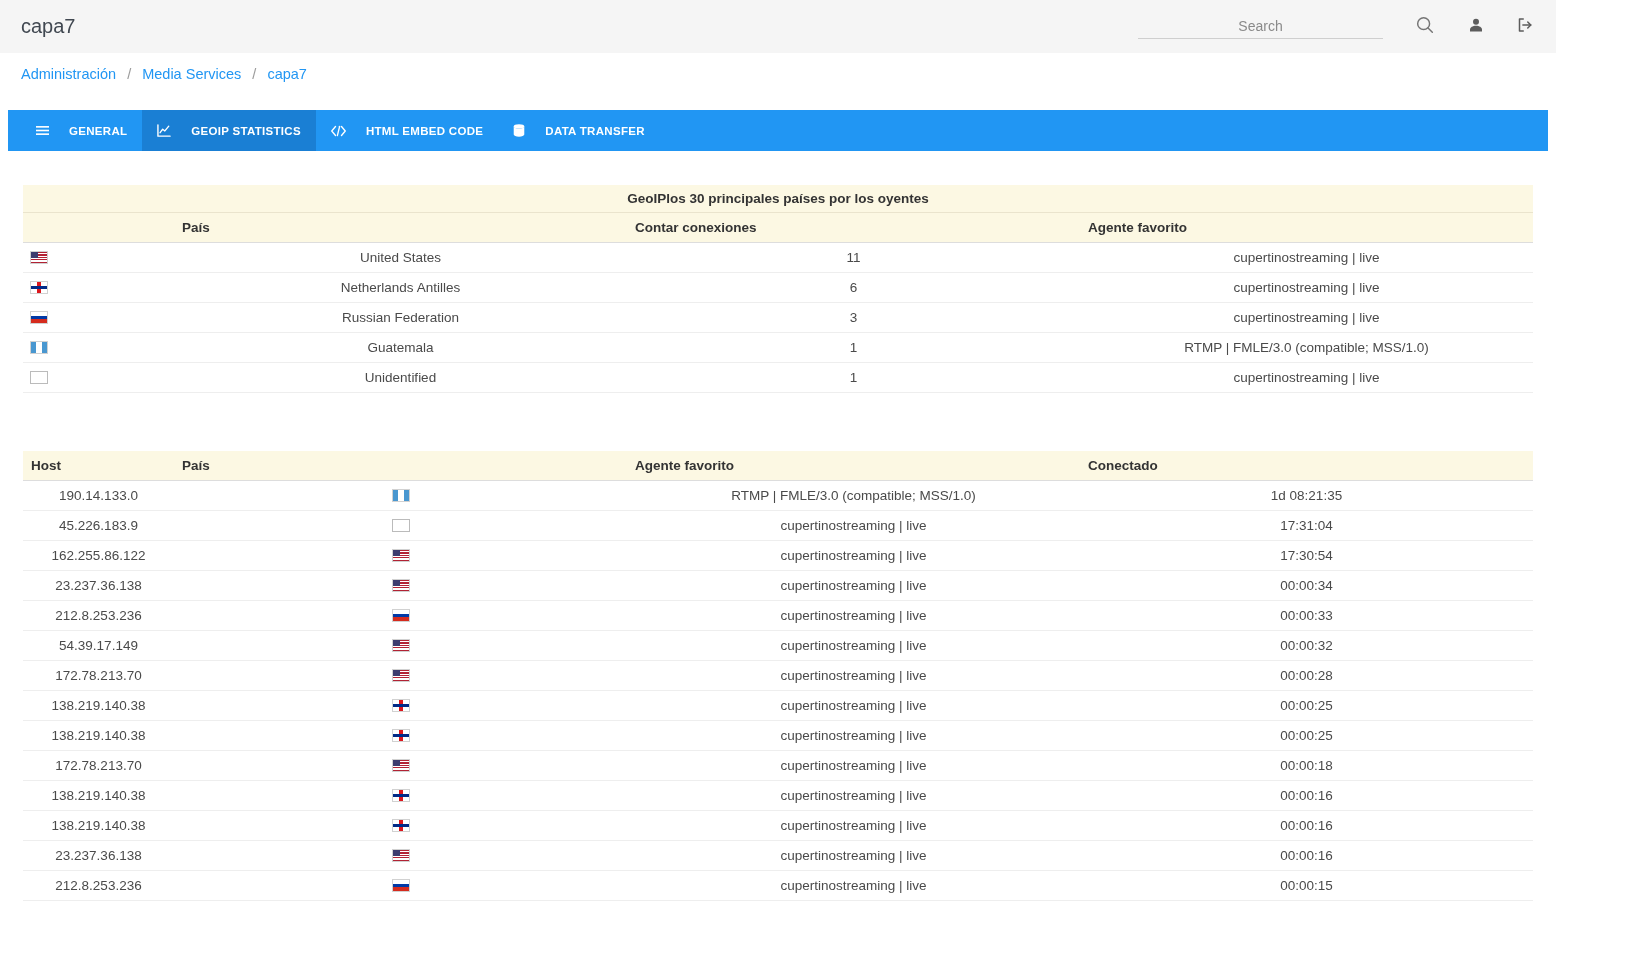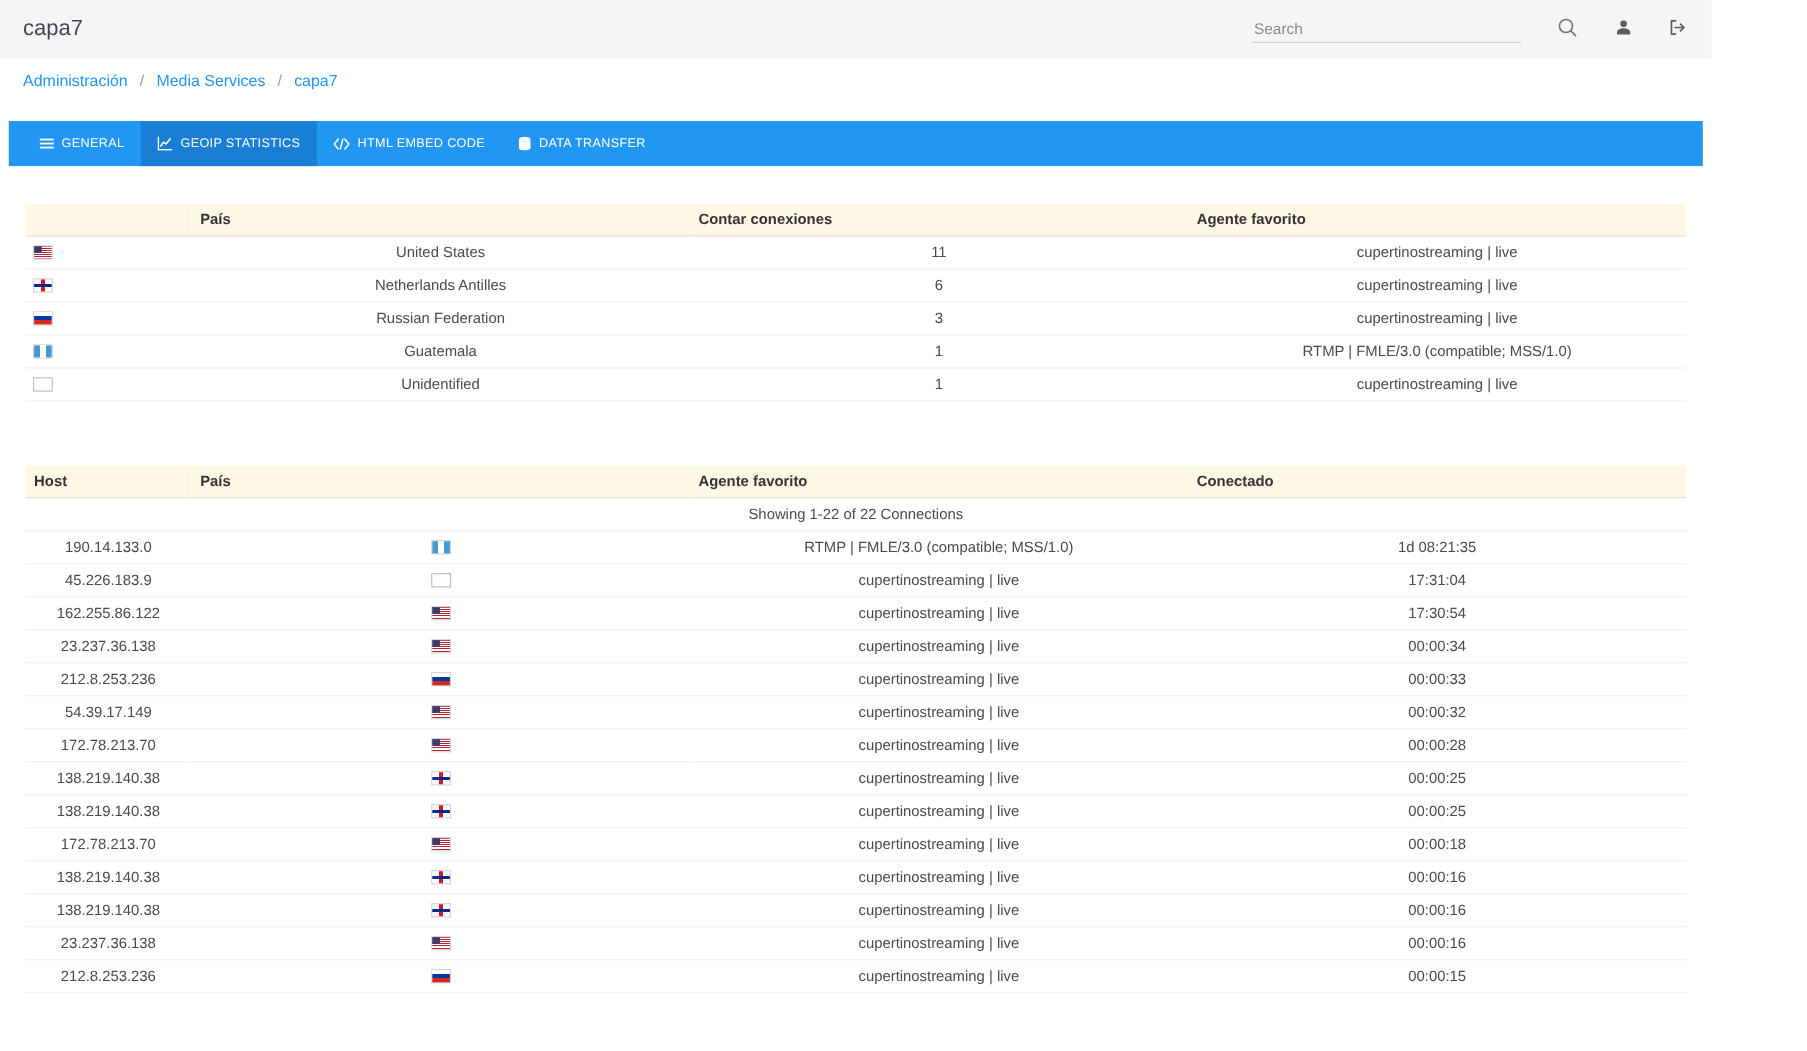--- a/index.html
+++ b/index.html
@@ -24,20 +24,21 @@
   .search-input {
     width: 245px;
     border: none;
     border-bottom: 1px solid #cfcfcf;
     background: transparent;
     font-family: inherit;
     font-size: 14px;
     padding: 4px 2px;
     color: #0f766e;
     outline: none;
+    text-align: center;
   }
   .search-input::placeholder { color: #8a8a8a; }
   .icon-btn {
     background: none;
     border: none;
     padding: 0;
     margin-left: 31px;
     cursor: pointer;
     display: flex;
     align-items: center;
@@ -52,25 +53,25 @@
   .tabbar {
     margin: 28px 8px 0;
     background: #2196f3;
     display: flex;
     height: 41px;
     padding-left: 13px;
   }
   .tab {
     display: flex;
     align-items: center;
-    gap: 7px;
+    gap: 20px;
     padding: 0 15px;
     color: #fff;
     font-size: 11.5px;
-    font-weight: normal;
+    font-weight: bold;
     letter-spacing: 0.3px;
     text-decoration: none;
     cursor: pointer;
     white-space: nowrap;
   }
   .tab.active { background: #1a7fd4; }
   .tab-icon { display: flex; align-items: center; }
 
   
   main { margin: 0 8px; padding: 0 15px; }
@@ -226,20 +227,23 @@
   <main>
 
     <table class="grid countries">
       <colgroup>
         <col style="width:10%">
           <col style="width:30%">
           <col style="width:30%">
           <col style="width:30%">
       </colgroup>
       <thead>
+        <tr class="title-row">
+          <th colspan="4">GeoIPlos 30 principales países por los oyentes</th>
+        </tr>
         <tr class="head-row">
           <th></th>
           <th>País</th>
           <th>Contar conexiones</th>
           <th>Agente favorito</th>
         </tr>
       </thead>
       <tbody>
           <tr>
             <td class="cell-flag-left"><span class="flag us"></span></td>
@@ -281,23 +285,20 @@
           <col style="width:30%">
           <col style="width:30%">
       </colgroup>
       <thead>
         <tr class="head-row">
           <th>Host</th>
           <th>País</th>
           <th>Agente favorito</th>
           <th>Conectado</th>
         </tr>
-        <tr class="summary-row">
-          <td colspan="4">Showing 1-22 of 22 Connections</td>
-        </tr>
       </thead>
       <tbody>
           <tr>
             <td class="cell-center">190.14.133.0</td>
             <td class="cell-center"><span class="flag gt"></span></td>
             <td class="cell-center">RTMP | FMLE/3.0 (compatible; MSS/1.0)</td>
             <td class="cell-center">1d 08:21:35</td>
           </tr>
           <tr>
             <td class="cell-center">45.226.183.9</td>

